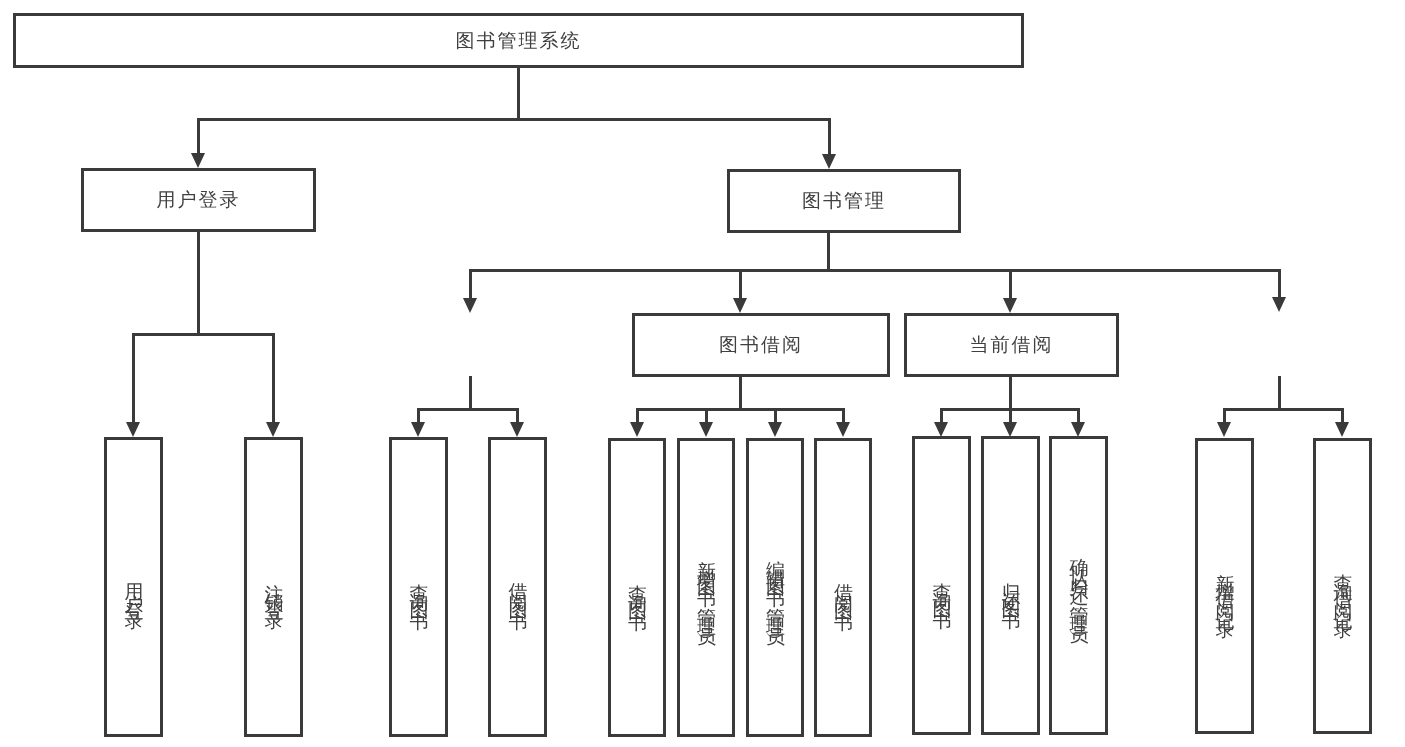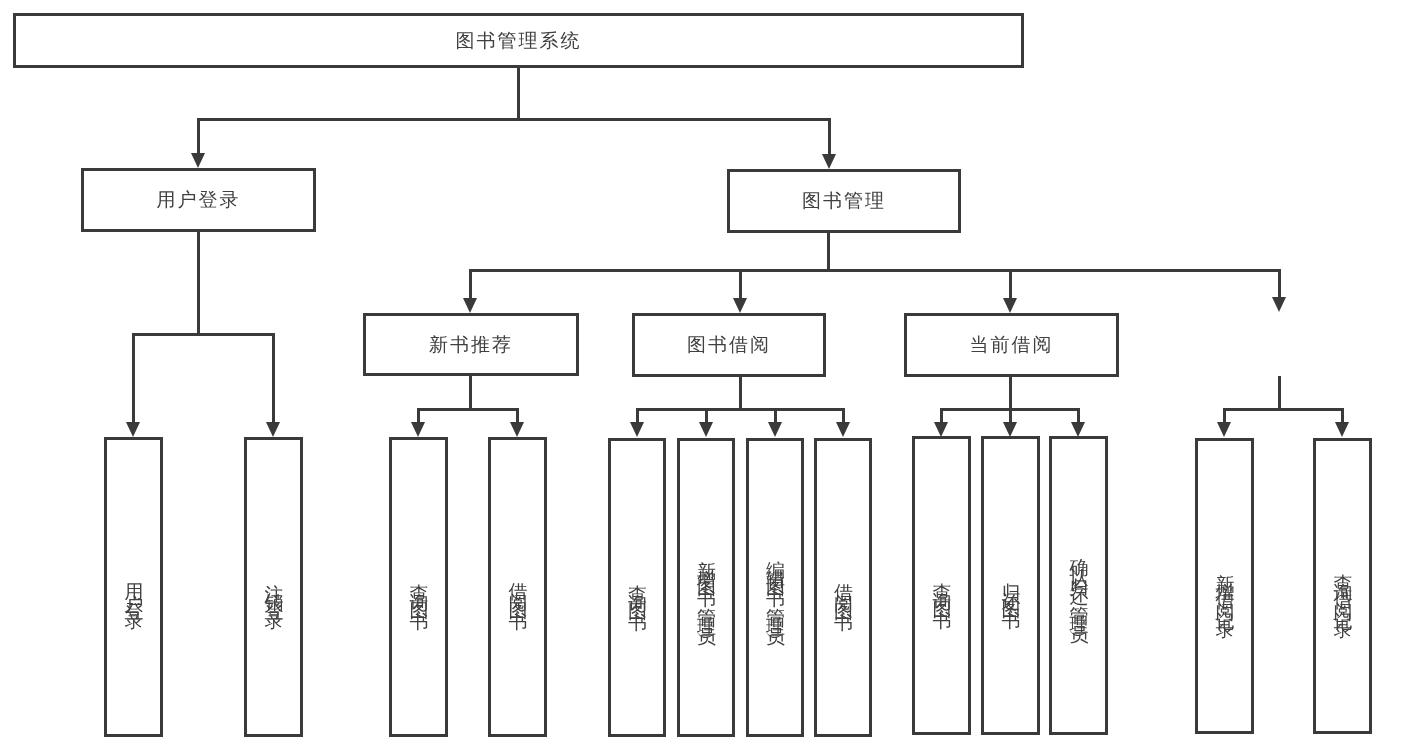--- a/index.html
+++ b/index.html
@@ -86,24 +86,21 @@
   <div class="hline" style="left:469px;top:269px;width:811px;"></div>
   <div class="vline" style="left:469px;top:269px;height:30px;"></div>
   <div class="arrowhead" style="left:463px;top:298px;"></div>
   <div class="vline" style="left:739px;top:269px;height:30px;"></div>
   <div class="arrowhead" style="left:733px;top:298px;"></div>
   <div class="vline" style="left:1009px;top:269px;height:30px;"></div>
   <div class="arrowhead" style="left:1003px;top:298px;"></div>
   <div class="vline" style="left:1278px;top:269px;height:29px;"></div>
   <div class="arrowhead" style="left:1272px;top:297px;"></div>
 
-  <div class="node h" style="left:363px;top:313px;width:216px;height:63px;">
-    <span>新书推荐</span>
-  </div>
-  <div class="node h" style="left:632px;top:313px;width:194px;height:64px;align-items:center;">
+  <div class="node h" style="left:632px;top:313px;width:258px;height:64px;align-items:center;">
     <span>图书借阅</span>
   </div>
   <div class="node h" style="left:904px;top:313px;width:215px;height:64px;">
     <span>当前借阅</span>
   </div>
 
   <div class="vline" style="left:469px;top:376px;height:35px;"></div>
   <div class="vline" style="left:739px;top:377px;height:34px;"></div>
   <div class="vline" style="left:1009px;top:377px;height:34px;"></div>
   <div class="vline" style="left:1278px;top:376px;height:35px;"></div>

